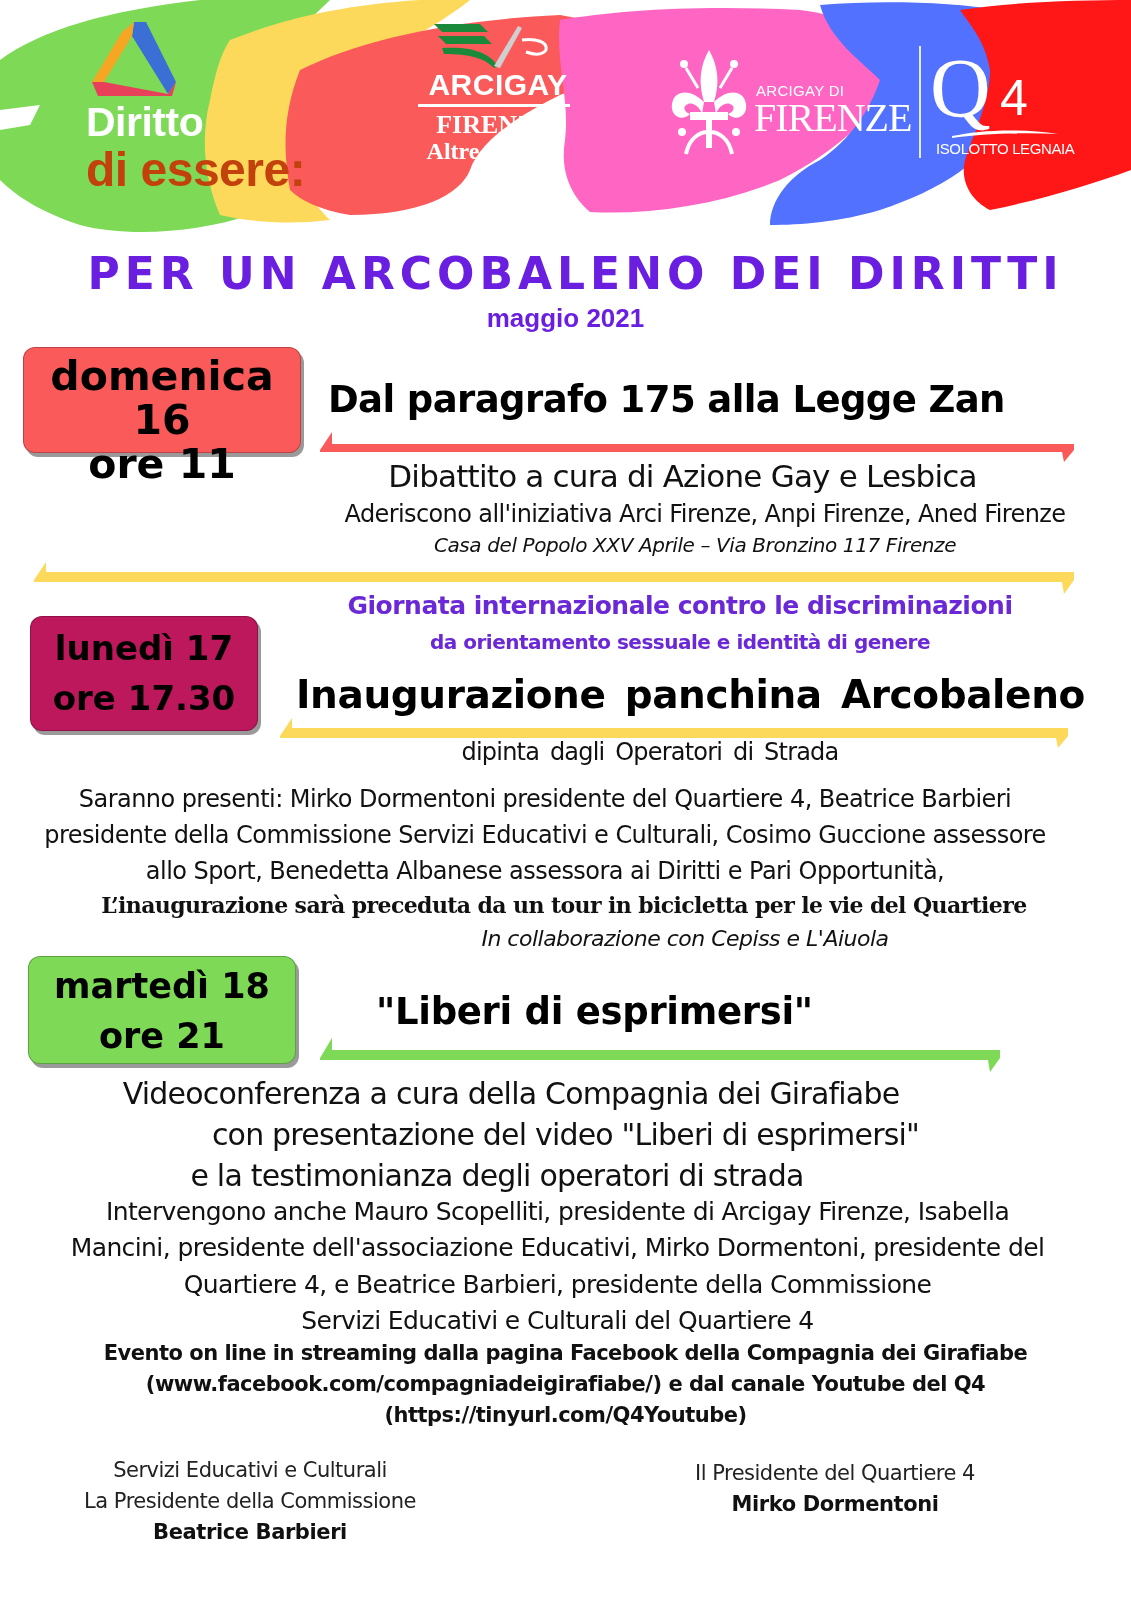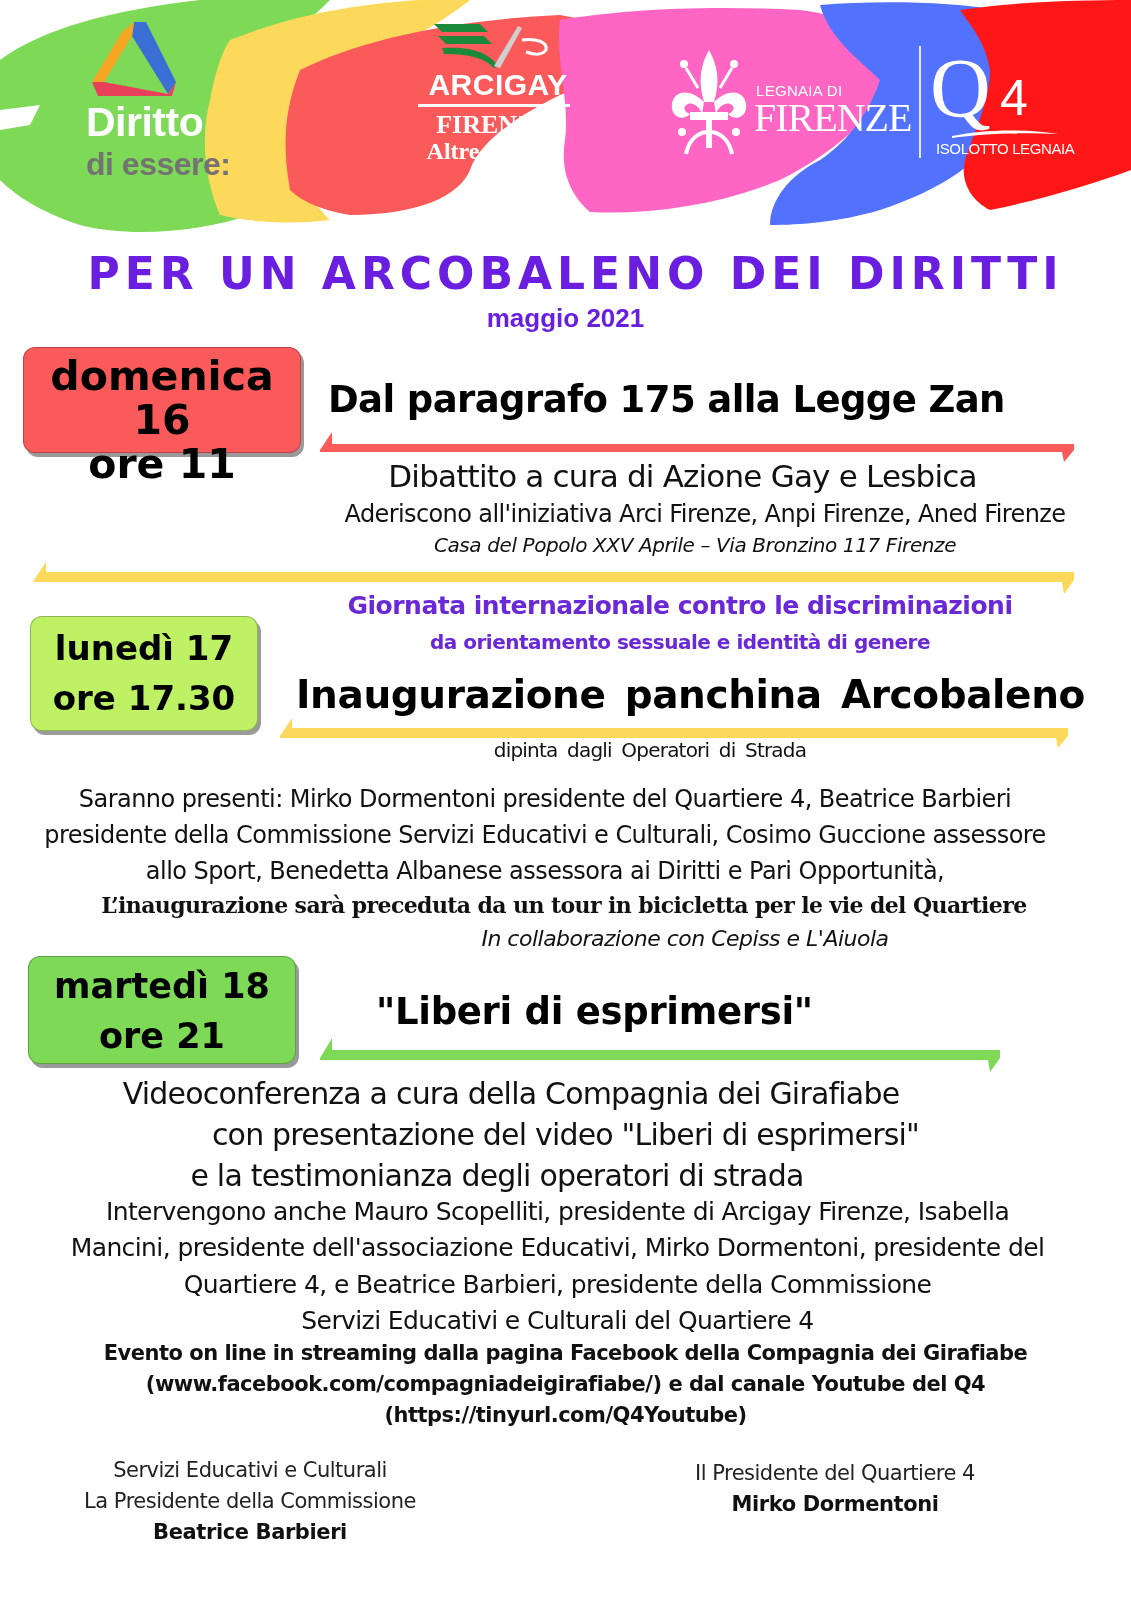--- a/index.html
+++ b/index.html
@@ -6,21 +6,21 @@
   html, body { width: 1131px; height: 1600px; background: #ffffff; overflow: hidden; }
   body { position: relative; font-family: "Liberation Sans", "DejaVu Sans", sans-serif; color: #111; }
 
   
   .banner { position: absolute; left: 0; top: 0; width: 1131px; height: 240px; overflow: hidden; }
   .banner svg.strokes { position: absolute; left: 0; top: 0; }
 
   .logo-diritto { position: absolute; left: 86px; top: 20px; width: 200px; height: 170px; }
   .logo-diritto .tri { position: absolute; left: 6px; top: 0; width: 84px; height: 76px; }
   .logo-diritto .t1 { position: absolute; left: 0; top: 82px; font-family: "Liberation Sans", sans-serif; font-weight: bold; font-size: 41px; line-height: 40px; color: #fff; letter-spacing: -0.5px; }
-  .logo-diritto .t2 { position: absolute; left: 0; top: 124px; font-family: "Liberation Sans", sans-serif; font-weight: bold; font-size: 32px; line-height: 40px; color: #737373; letter-spacing: -0.5px; white-space: nowrap; }
+  .logo-diritto .t2 { position: absolute; left: 0; top: 130px; font-family: "Liberation Sans", sans-serif; font-weight: bold; font-size: 48px; line-height: 40px; color: #c2410c; letter-spacing: -0.5px; white-space: nowrap; }
 
   .logo-arcigay { position: absolute; left: 418px; top: 20px; width: 160px; height: 150px; text-align: center; }
   .logo-arcigay .mark { position: absolute; left: 6px; top: 0; width: 150px; height: 50px; }
   .logo-arcigay .name { position: absolute; left: 0; top: 48px; width: 160px; font-family: "Liberation Sans", sans-serif; font-weight: bold; font-size: 30px; color: #fff; letter-spacing: 0.5px; }
   .logo-arcigay .rule { position: absolute; left: 0; top: 84px; width: 152px; height: 3px; background: #fff; }
   .logo-arcigay .city { position: absolute; left: 0; top: 90px; width: 152px; font-family: "Liberation Serif", serif; font-weight: bold; font-size: 26px; color: #fff; }
   .logo-arcigay .sub { position: absolute; left: 0; top: 118px; width: 152px; font-family: "Liberation Serif", serif; font-weight: bold; font-size: 24px; color: #fff; }
 
   .logo-comune { position: absolute; left: 668px; top: 48px; width: 240px; height: 120px; }
   .logo-comune .lily { position: absolute; left: 0; top: 0; width: 82px; height: 112px; }
@@ -38,21 +38,21 @@
   
   .main-title { position: absolute; left: 0; top: 248px; width: 1131px; text-align: center; font-family: "DejaVu Sans", sans-serif; font-weight: bold; font-size: 44px; letter-spacing: 5px; color: #6a1fe0; padding-left: 20px; }
   .subtitle { position: absolute; left: 0; top: 303px; width: 1131px; text-align: center; font-family: "Liberation Sans", sans-serif; font-weight: bold; font-size: 26px; color: #6a1fe0; padding-left: 0; }
 
   
   .badge { position: absolute; border-radius: 12px; border: 1px solid rgba(0,0,0,0.25); box-shadow: 3px 4px 0 #9a9a9a; text-align: center; font-family: "DejaVu Sans", sans-serif; font-weight: bold; color: #000; }
   .badge .d { display: block; }
   .badge-red { left: 23px; top: 347px; width: 278px; height: 106px; background: #fb5a5a; }
   .badge-red .d { font-size: 41px; line-height: 44px; }
   .badge-red .d1 { margin-top: 6px; }
-  .badge-yellow { left: 30px; top: 616px; width: 228px; height: 115px; background: #bef264; }
+  .badge-yellow { left: 30px; top: 616px; width: 228px; height: 115px; background: #be185d; }
   .badge-yellow .d { font-size: 34px; line-height: 50px; }
   .badge-yellow .d1 { margin-top: 6px; }
   .badge-green { left: 28px; top: 956px; width: 268px; height: 108px; background: #7ed957; }
   .badge-green .d { font-size: 35px; line-height: 50px; }
   .badge-green .d1 { margin-top: 4px; }
 
   
   .arrow { position: absolute; }
 
   
@@ -60,21 +60,21 @@
   .t-center { position: absolute; left: 0; width: 1131px; text-align: center; white-space: nowrap; font-family: "DejaVu Sans", sans-serif; color: #111; }
 
   .ev1-title { left: 328px; top: 378px; font-size: 37px; letter-spacing: -0.6px; }
   .ev1-desc { left: 300px; top: 458px; width: 765px; font-size: 31px; letter-spacing: -0.8px; }
   .ev1-adh { left: 310px; top: 500px; width: 790px; font-size: 24px; letter-spacing: -0.6px; }
   .ev1-loc { left: 300px; top: 533px; width: 790px; font-size: 20px; font-style: italic; letter-spacing: -0.4px; }
 
   .ev2-sub1 { left: 310px; top: 591px; width: 740px; font-size: 25px; font-weight: bold; color: #6a28d6; letter-spacing: -0.5px; }
   .ev2-sub2 { left: 310px; top: 630px; width: 740px; font-size: 20px; font-weight: bold; color: #6a28d6; letter-spacing: -0.5px; }
   .ev2-title { left: 296px; top: 672px; font-size: 39px; letter-spacing: -0.4px; word-spacing: 6px; }
-  .ev2-desc { left: 280px; top: 738px; width: 740px; font-size: 20px; letter-spacing: -0.8px; word-spacing: 4px; }
+  .ev2-desc { left: 280px; top: 738px; width: 740px; font-size: 24px; letter-spacing: -0.8px; word-spacing: 4px; }
   .ev2-p1 { left: 0; top: 785px; width: 1090px; font-size: 24px; letter-spacing: -0.55px; }
   .ev2-p2 { left: 0; top: 821px; width: 1090px; font-size: 24px; letter-spacing: -0.55px; }
   .ev2-p3 { left: 0; top: 857px; width: 1090px; font-size: 24px; letter-spacing: -0.55px; }
   .ev2-tour { left: 44px; top: 892px; width: 1040px; font-family: "DejaVu Serif", serif; font-weight: bold; font-size: 22px; letter-spacing: -0.6px; }
   .ev2-collab { left: 270px; top: 926px; width: 830px; font-size: 22px; font-style: italic; letter-spacing: -0.5px; }
 
   .ev3-title { left: 376px; top: 990px; font-size: 37px; letter-spacing: -0.3px; }
   .ev3-l1 { left: 0; top: 1076px; width: 1022px; font-size: 30px; letter-spacing: -0.8px; }
   .ev3-l2 { left: 0; top: 1117px; width: 1131px; font-size: 30px; letter-spacing: -0.8px; }
   .ev3-l3 { left: 0; top: 1158px; width: 970px; font-size: 30px; letter-spacing: -0.8px; padding-left: 24px; }
@@ -148,21 +148,21 @@
       <path d="M46 54 C60 40 76 42 78 56 C80 68 68 74 60 66 C66 64 68 58 62 56 C56 54 50 60 48 66 Z" fill="#fff"></path>
       <rect x="22" y="64" width="38" height="8" fill="#fff"></rect>
       <path d="M38 72 L44 72 L44 100 L38 100 Z" fill="#fff"></path>
       <path d="M38 84 C26 86 20 96 18 106 M44 84 C56 86 62 96 64 106" stroke="#fff" stroke-width="4" fill="none"></path>
       <path d="M18 20 L30 40 M64 20 L52 40" stroke="#fff" stroke-width="3"></path>
       <circle cx="16" cy="16" r="4" fill="#fff"></circle>
         <circle cx="66" cy="16" r="4" fill="#fff"></circle>
       <circle cx="14" cy="84" r="4" fill="#fff"></circle>
         <circle cx="68" cy="84" r="4" fill="#fff"></circle>
     </svg>
-    <span class="l1">LEGNAIA DI</span>
+    <span class="l1">ARCIGAY DI</span>
     <span class="l2">FIRENZE</span>
   </div>
 
   <div class="divider-v"></div>
 
   <div class="logo-q4">
     <span class="q">Q</span>
     <span class="four">4</span>
     <svg class="swoosh" viewBox="0 0 110 12">
       <path d="M2 8 C30 2 70 0 108 6 C70 4 30 6 2 10 Z" fill="#fff"></path>

